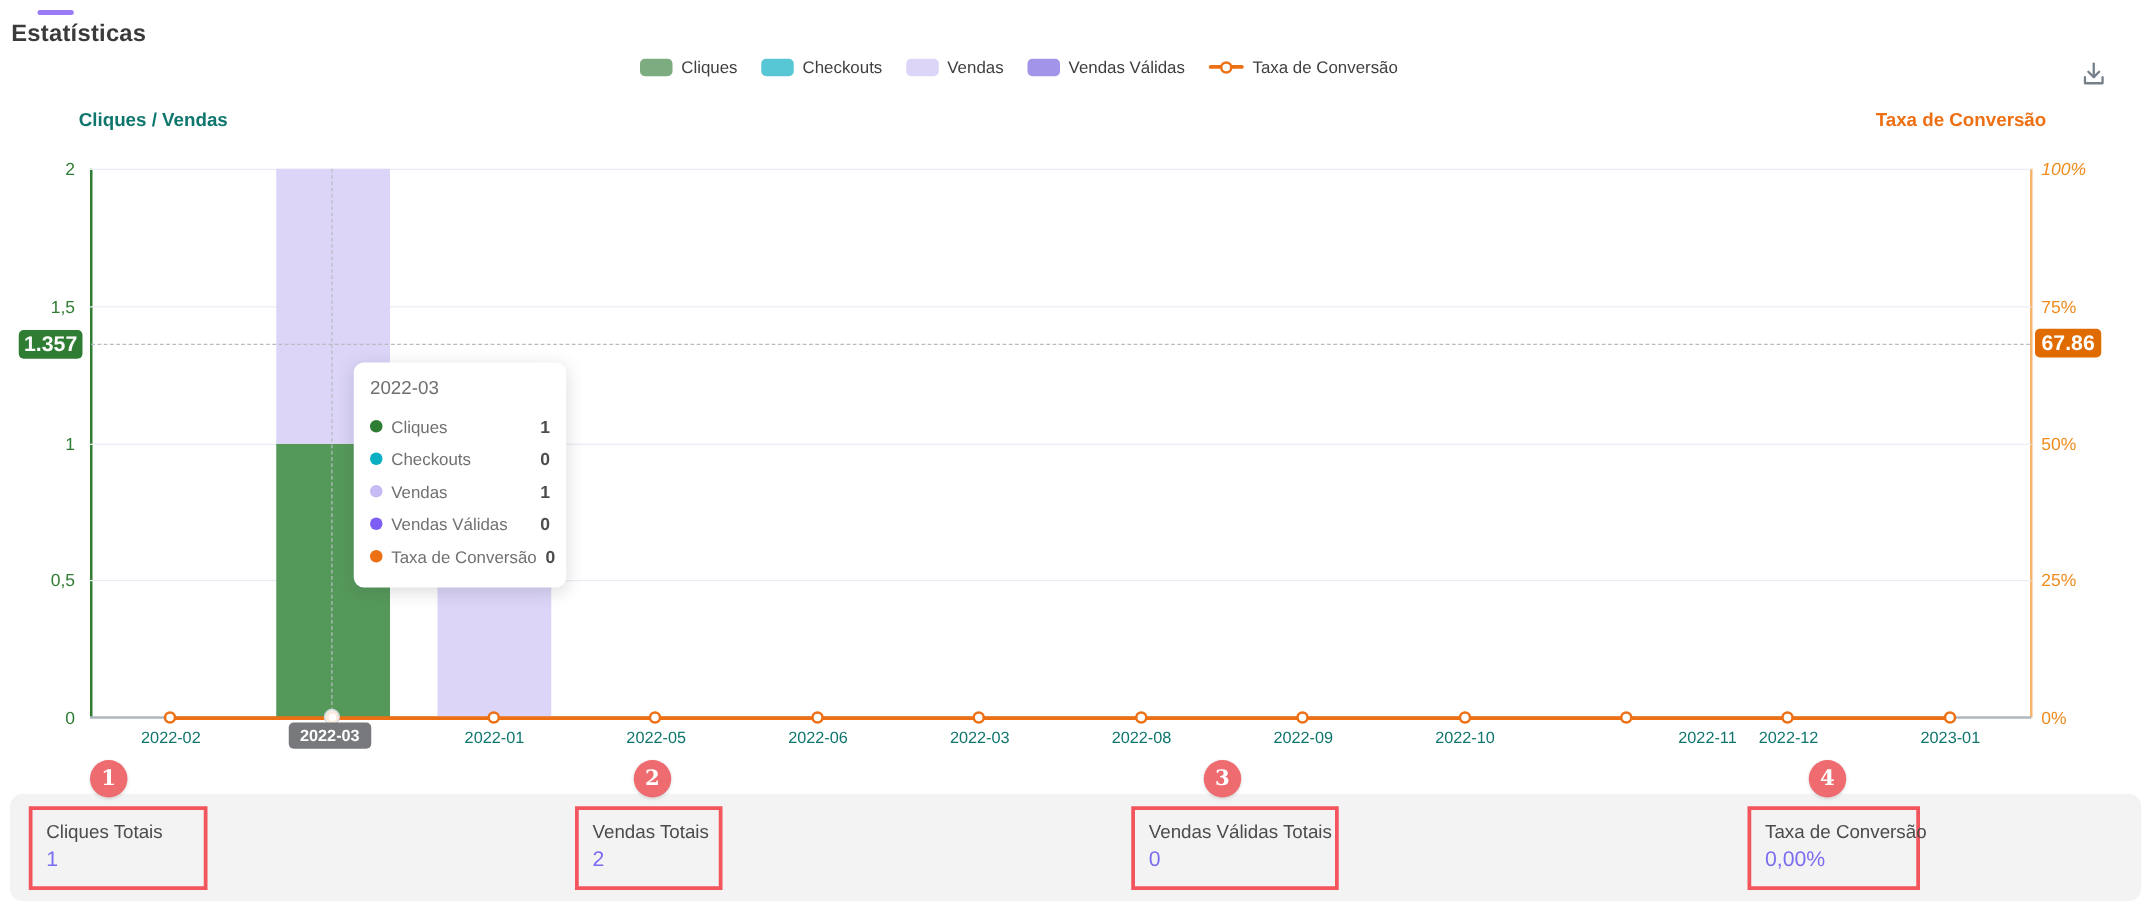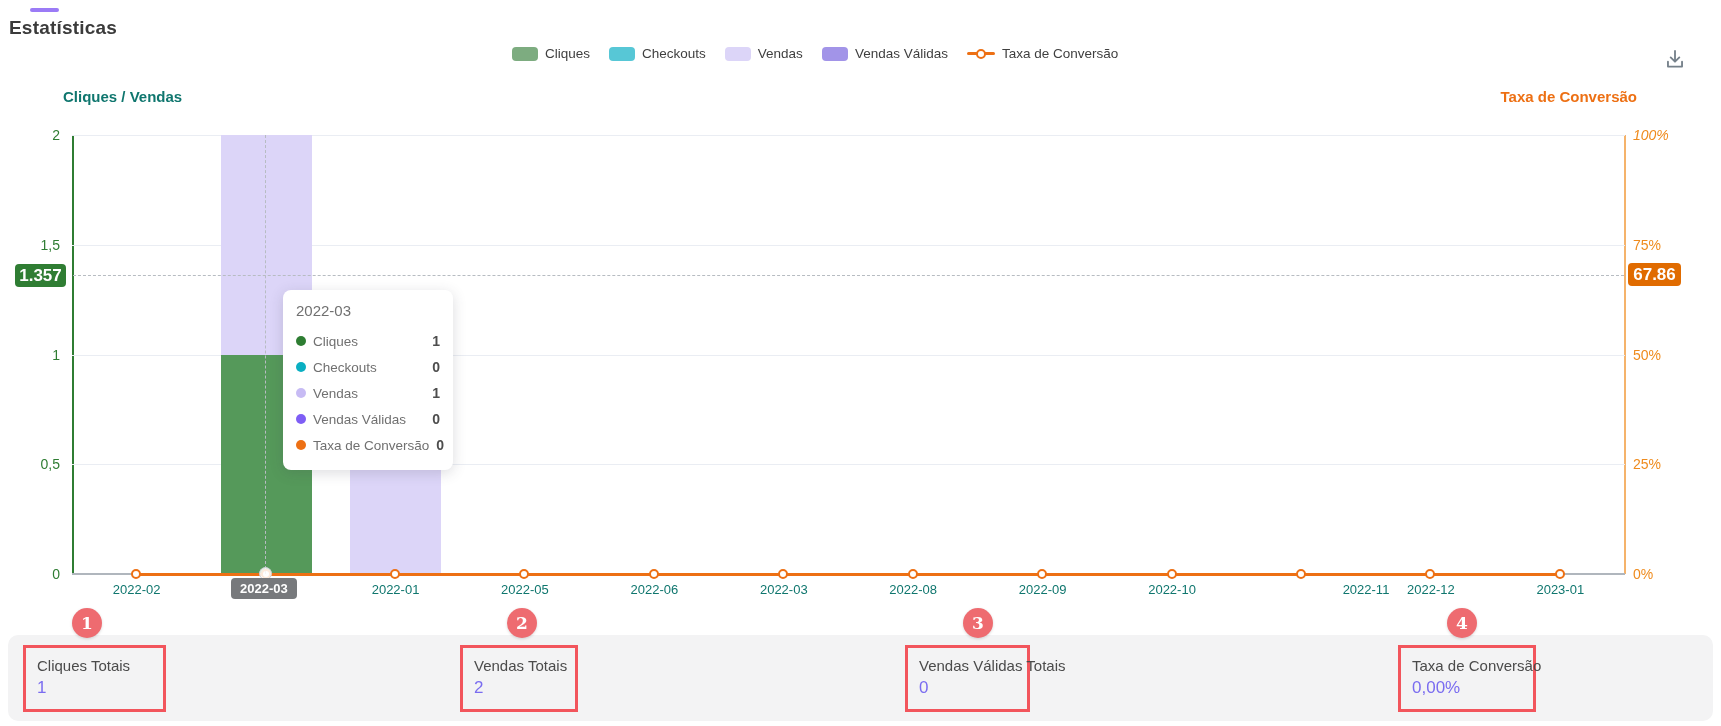--- a/index.html
+++ b/index.html
@@ -159,21 +159,21 @@
     <div class="summary-card" style="left: 23px; width: 143px;">
       <div class="card-label">Cliques Totais</div>
       <div class="card-value">1</div>
     </div>
     <div class="num-circle" style="left: 72px;">1</div>
     <div class="summary-card" style="left: 460px; width: 118px;">
       <div class="card-label">Vendas Totais</div>
       <div class="card-value">2</div>
     </div>
     <div class="num-circle" style="left: 507px;">2</div>
-    <div class="summary-card" style="left: 905px; width: 125px;">
+    <div class="summary-card" style="left: 905px; width: 166px;">
       <div class="card-label">Vendas Válidas Totais</div>
       <div class="card-value">0</div>
     </div>
     <div class="num-circle" style="left: 963px;">3</div>
     <div class="summary-card" style="left: 1398px; width: 138px;">
       <div class="card-label">Taxa de Conversão</div>
       <div class="card-value">0,00%</div>
     </div>
     <div class="num-circle" style="left: 1447px;">4</div>
   </div>

